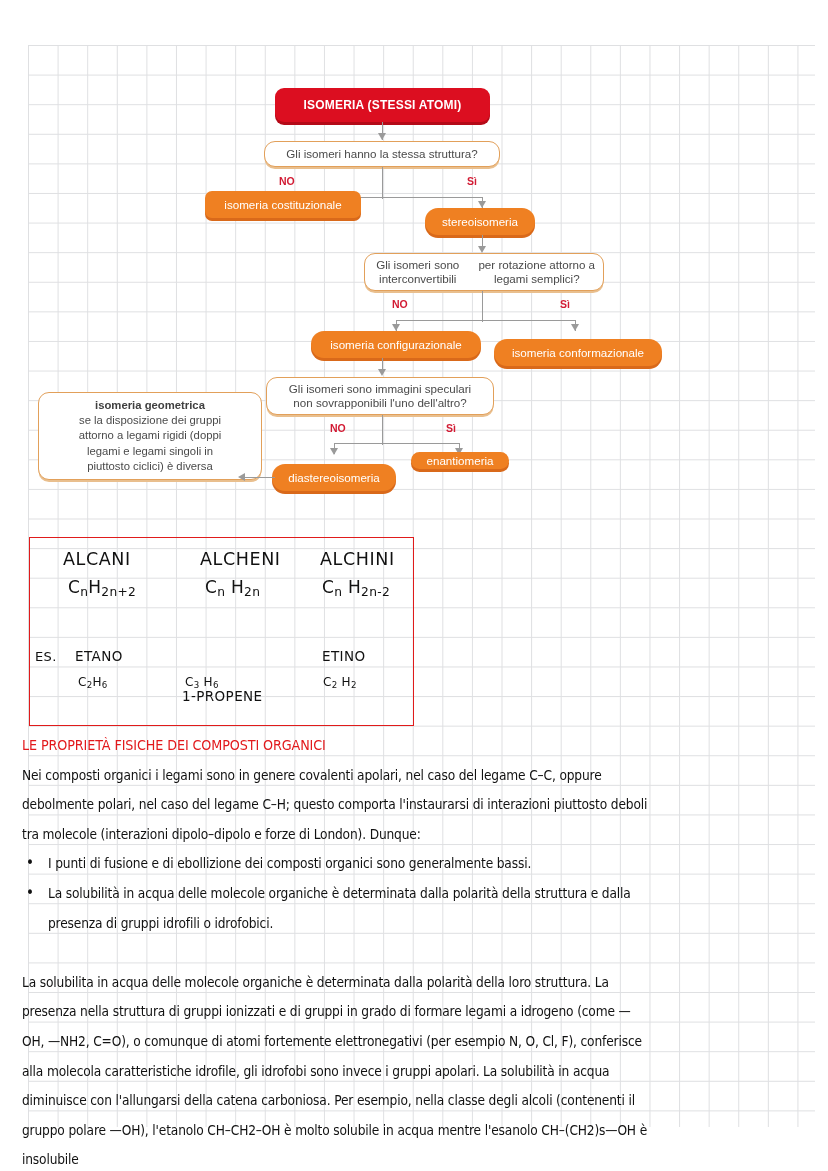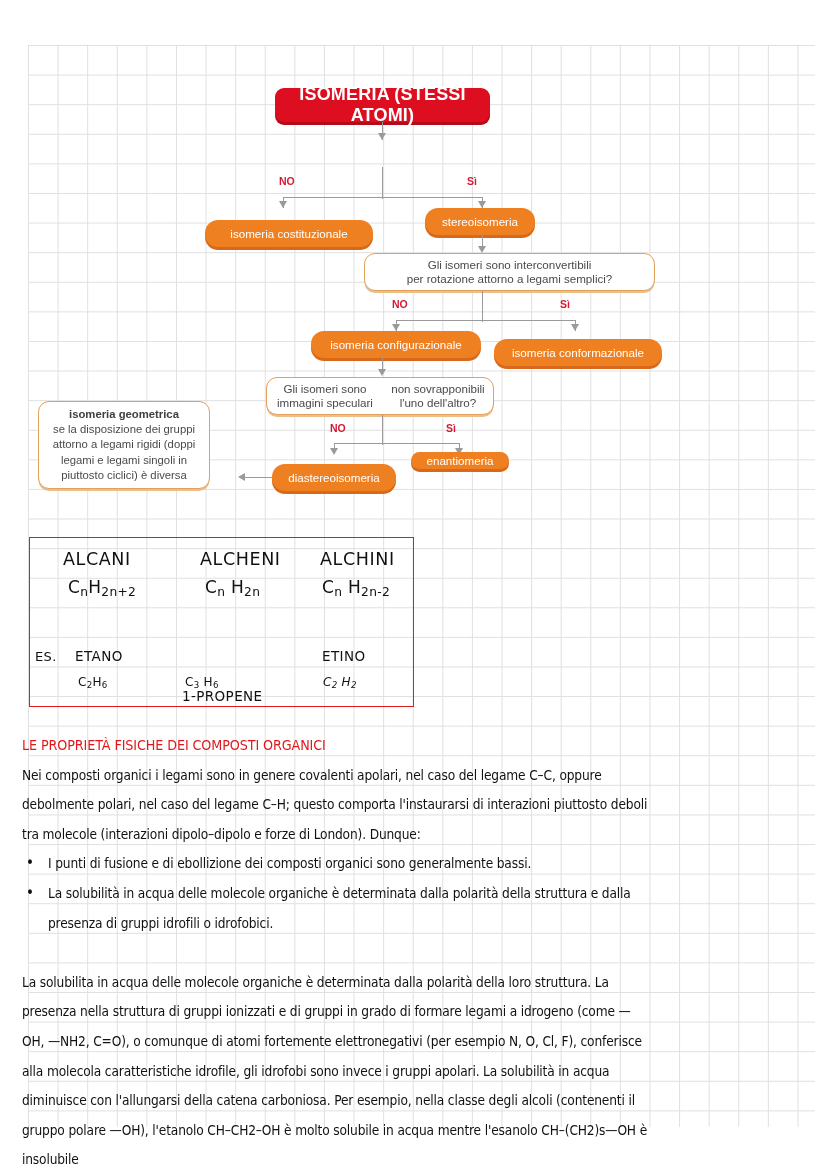--- a/index.html
+++ b/index.html
@@ -22,21 +22,21 @@
 
   
   #flow{position:absolute;left:0;top:0;width:828px;height:510px;}
   .node{
     position:absolute;box-sizing:border-box;
     display:flex;align-items:center;justify-content:center;
     text-align:center;line-height:1.18;
   }
   .title-box{
     background:#dc0e20;border-radius:9px;color:#ffffff;
-    font-weight:bold;font-size:18px;letter-spacing:.2px;
+    font-weight:bold;font-size:12px;letter-spacing:.2px;
     box-shadow:0 3px 0 0 #b50a18;
   }
   .q-box{
     background:#ffffff;border:1.6px solid #e2a05a;border-radius:11px;
     color:#4a4a4a;font-size:11.6px;
     box-shadow:0 2.5px 0 -0.5px #e9bf8e;
   }
   .o-box{
     background:#ef8022;border-radius:13px;color:#ffffff;
     font-size:11.6px;box-shadow:0 3px 0 0 #d9691a;
@@ -56,21 +56,21 @@
   .ln.v{width:1.4px;}
   .ln.h{height:1.4px;}
   .arw{position:absolute;width:0;height:0;
        border-left:4.5px solid transparent;border-right:4.5px solid transparent;
        border-top:7px solid #9a9a9a;}
   .arw.left{border-top:4.5px solid transparent;border-bottom:4.5px solid transparent;
        border-right:7px solid #9a9a9a;border-left:0;}
 
   
   #hand{
-    position:absolute;left:29px;top:537px;width:385px;height:170px;
+    position:absolute;left:29px;top:537px;width:385px;height:189px;
     border:1.8px solid #e01b1b;box-sizing:border-box;
     font-family:"DejaVu Sans",sans-serif;color:#111;
   }
   .hw{position:absolute;white-space:nowrap;}
   .hw .sub{font-size:.72em;vertical-align:-0.28em;}
   .h-head{font-size:17.5px;letter-spacing:.6px;}
   .h-form{font-size:17px;letter-spacing:.3px;}
   .h-es{font-size:13px;letter-spacing:.4px;}
   .h-name{font-size:13.5px;letter-spacing:.4px;}
   .h-mol{font-size:12px;letter-spacing:.3px;}
@@ -100,74 +100,75 @@
 <div id="page">
 
   <div id="grid"></div>
 
   <div id="flow">
 
     <div class="node title-box" style="left:275px;top:88px;width:215px;height:34px;">ISOMERIA (STESSI ATOMI)</div>
     <div class="ln v" style="left:382px;top:122px;height:18px;"></div>
     <div class="arw" style="left:378px;top:133px;"></div>
 
+    <div class="node q-box" style="left:264px;top:141px;width:236px;height:26px;">Gli isomeri hanno la stessa struttura?</div>
 
     <div class="ln v" style="left:382px;top:167px;height:32px;"></div>
     <div class="ln h" style="left:283px;top:197px;width:200px;"></div>
     <div class="ln v" style="left:283px;top:197px;height:11px;"></div>
     <div class="ln v" style="left:482px;top:197px;height:11px;"></div>
     <div class="arw" style="left:279px;top:201px;"></div>
     <div class="arw" style="left:478px;top:201px;"></div>
     <div class="lbl" style="left:279px;top:175px;">NO</div>
     <div class="lbl" style="left:467px;top:175px;">Sì</div>
 
-    <div class="node o-box" style="left:205px;top:220px;width:168px;height:27px;">isomeria costituzionale</div>
+    <div class="node o-box" style="left:205px;top:191px;width:156px;height:27px;border-radius:7px;">isomeria costituzionale</div>
     <div class="node o-box" style="left:425px;top:208px;width:110px;height:27px;">stereoisomeria</div>
 
     <div class="ln v" style="left:482px;top:235px;height:16px;"></div>
     <div class="arw" style="left:478px;top:246px;"></div>
 
-    <div class="node q-box" style="left:364px;top:253px;width:291px;height:38px;flex-direction:column;">
+    <div class="node q-box" style="left:364px;top:253px;width:240px;height:38px;">
       <span>Gli isomeri sono interconvertibili</span>
       <span>per rotazione attorno a legami semplici?</span>
     </div>
 
     <div class="ln v" style="left:482px;top:291px;height:31px;"></div>
     <div class="ln h" style="left:396px;top:320px;width:180px;"></div>
     <div class="ln v" style="left:396px;top:320px;height:11px;"></div>
     <div class="ln v" style="left:575px;top:320px;height:11px;"></div>
     <div class="arw" style="left:392px;top:324px;"></div>
     <div class="arw" style="left:571px;top:324px;"></div>
     <div class="lbl" style="left:392px;top:298px;">NO</div>
     <div class="lbl" style="left:560px;top:298px;">Sì</div>
 
     <div class="node o-box" style="left:311px;top:331px;width:170px;height:27px;">isomeria configurazionale</div>
     <div class="node o-box" style="left:494px;top:331px;width:168px;height:27px;margin-top:8px;">isomeria conformazionale</div>
 
     <div class="ln v" style="left:382px;top:358px;height:16px;"></div>
     <div class="arw" style="left:378px;top:369px;"></div>
 
-    <div class="node q-box" style="left:266px;top:377px;width:228px;height:38px;flex-direction:row;">
+    <div class="node q-box" style="left:266px;top:377px;width:228px;height:38px;flex-direction:column;">
       <span>Gli isomeri sono immagini speculari</span>
       <span>non sovrapponibili l'uno dell'altro?</span>
     </div>
 
     <div class="ln v" style="left:382px;top:415px;height:30px;"></div>
     <div class="ln h" style="left:334px;top:443px;width:126px;"></div>
     <div class="ln v" style="left:334px;top:443px;height:11px;"></div>
     <div class="ln v" style="left:459px;top:443px;height:11px;"></div>
     <div class="arw" style="left:330px;top:448px;"></div>
     <div class="arw" style="left:455px;top:448px;"></div>
     <div class="lbl" style="left:330px;top:422px;">NO</div>
     <div class="lbl" style="left:446px;top:422px;">Sì</div>
 
     <div class="node o-box" style="left:272px;top:464px;width:124px;height:27px;">diastereoisomeria</div>
     <div class="node o-box" style="left:411px;top:452px;width:98px;height:17px;">enantiomeria</div>
 
-    <div class="node note-box" style="left:38px;top:401px;width:172px;height:88px;">
+    <div class="node note-box" style="left:38px;top:392px;width:224px;height:88px;">
       <span class="nb-title">isomeria geometrica</span>
       <span>se la disposizione dei gruppi</span>
       <span>attorno a legami rigidi (doppi</span>
       <span>legami e legami singoli in</span>
       <span>piuttosto ciclici) è diversa</span>
     </div>
     <div class="ln h" style="left:245px;top:477px;width:30px;"></div>
     <div class="arw left" style="left:238px;top:473px;"></div>
   </div>
 
@@ -193,21 +194,21 @@
     <div class="hw h-name" style="left:152px;top:110px;margin-top:40px;">1-PROPENE</div>
     <div class="hw h-name" style="left:292px;top:110px;">ETINO</div>
 
     <div class="hw h-mol" style="left:48px;top:137px;">
       <span>C</span><span class="sub">2</span><span>H</span><span class="sub">6</span>
     </div>
     <div class="hw h-mol" style="left:155px;top:137px;">
       <span>C</span><span class="sub">3</span>
       <span>H</span><span class="sub">6</span>
     </div>
-    <div class="hw h-mol" style="left:293px;top:137px;font-style:italic;">
+    <div class="hw h-mol" style="left:293px;top:137px;">
       <span>C</span><span class="sub">2</span>
       <span>H</span><span class="sub">2</span>
     </div>
   </div>
 
   <div id="prose">
     <h2>LE PROPRIETÀ FISICHE DEI COMPOSTI ORGANICI</h2>
     <p>Nei composti organici i legami sono in genere covalenti apolari, nel caso del legame C–C, oppure</p>
     <p>debolmente polari, nel caso del legame C–H; questo comporta l'instaurarsi di interazioni piuttosto deboli</p>
     <p>tra molecole (interazioni dipolo–dipolo e forze di London). Dunque:</p>

